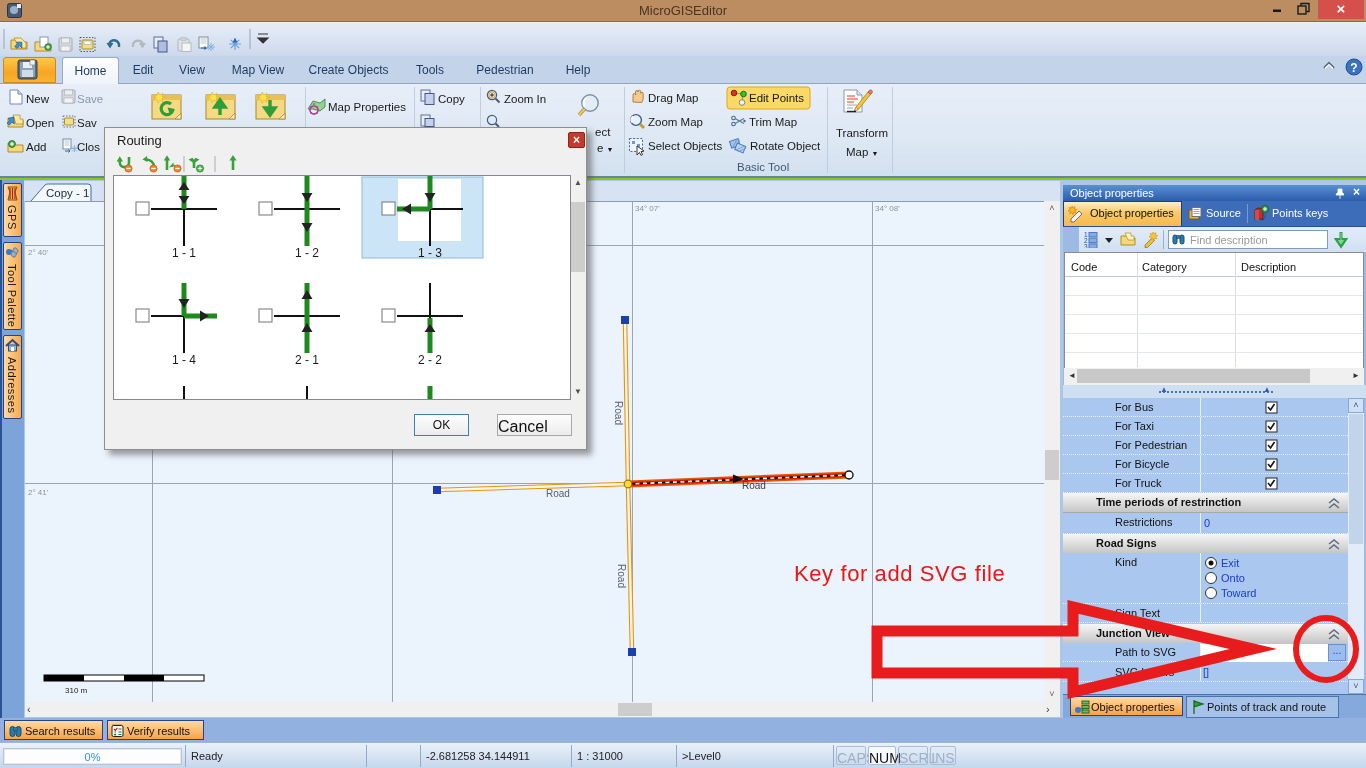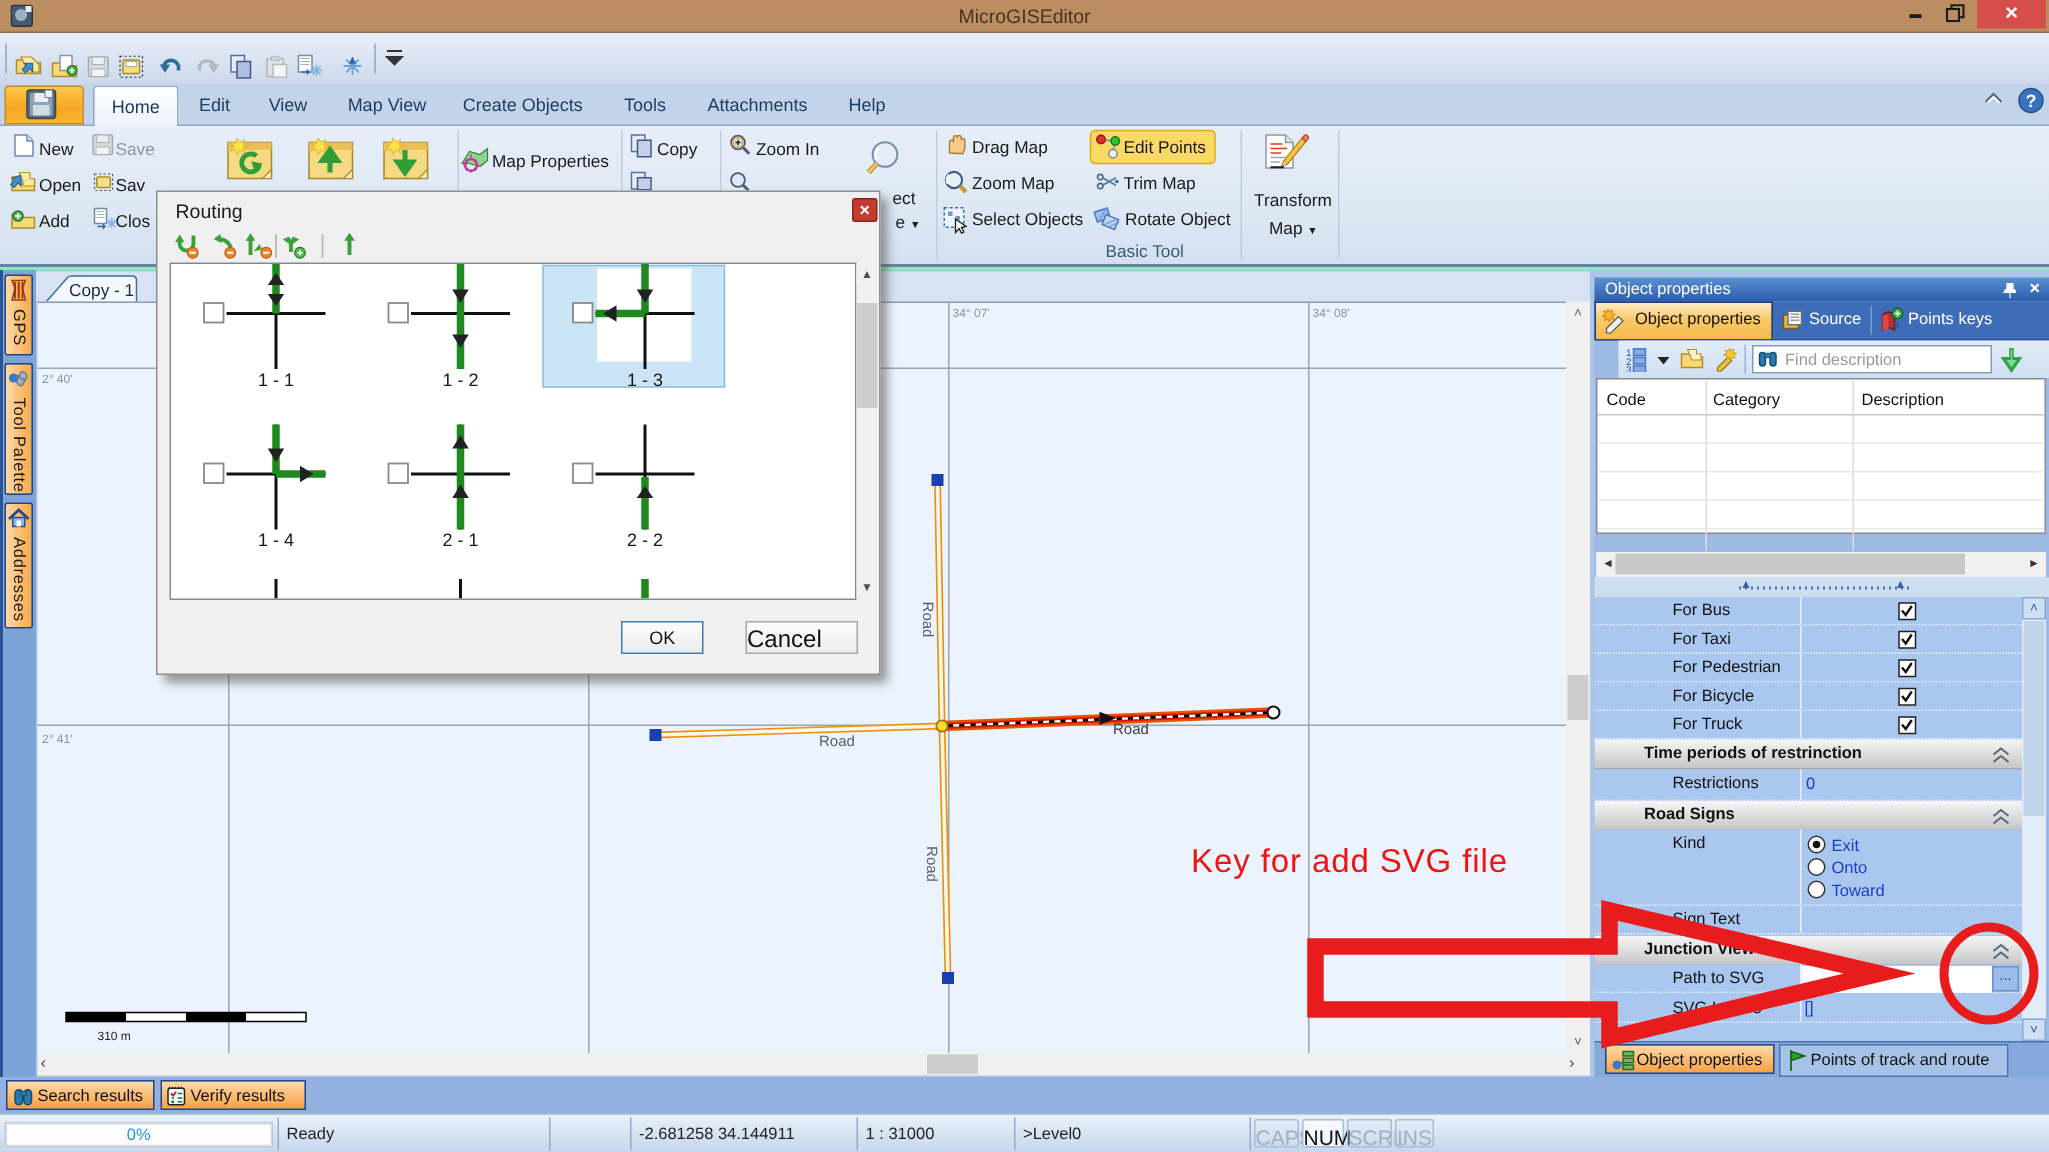--- a/index.html
+++ b/index.html
@@ -1,17 +1,17 @@
 <!DOCTYPE html>
 <html><head>
 <meta charset="utf-8">
 <style>
 * { margin:0; padding:0; box-sizing:border-box; }
 html,body { width:1366px; height:768px; overflow:hidden; font-family:"Liberation Sans",sans-serif; }
-#app { position:relative; width:1366px; height:768px; background:#86efac; }
+#app { position:relative; width:1366px; height:768px; background:#84cc16; }
 .abs { position:absolute; }
 
 #titlebar { left:0; top:0; width:1366px; height:22px; background:#bd8d62; border-bottom:1px solid #8f6b4a; }
 #titletext { width:100%; text-align:center; font-size:13px; color:#4a3423; top:3px; }
 #closebtn { left:1318px; top:0; width:46px; height:19px; background:#d5504a; color:#fff; text-align:center; font-size:15px; line-height:17px; }
 
 #qat { left:0; top:22px; width:1366px; height:34px; background:linear-gradient(#e7eef8,#cdd9eb); }
 
 #tabrow { left:0; top:56px; width:1366px; height:28px; background:#c3d4ea; border-bottom:1px solid #8fa6c2; }
 #appbtn { left:3px; top:57px; width:53px; height:26px; background:linear-gradient(#ffc84a,#f5a623 60%,#f9b42f); border:1px solid #c98b1e; border-radius:3px 3px 0 0; }
@@ -138,21 +138,21 @@
       <rect x="6" y="3" width="9" height="6" fill="#e8eef2"></rect>
       <rect x="5" y="11" width="11" height="7" fill="#d2dce4"></rect>
       <rect x="13" y="1" width="5" height="5" fill="#eef2f6" stroke="#68788a" stroke-width="0.6"></rect>
     </svg>
   <div id="hometab" class="rtab abs" style="left:62px;width:57px;">Home</div>
   <div class="rtab abs" style="left:122px;width:42px;">Edit</div>
   <div class="rtab abs" style="left:168px;width:48px;">View</div>
   <div class="rtab abs" style="left:222px;width:72px;">Map View</div>
   <div class="rtab abs" style="left:300px;width:97px;">Create Objects</div>
   <div class="rtab abs" style="left:406px;width:48px;">Tools</div>
-  <div class="rtab abs" style="left:462px;width:86px;">Attachments</div>
+  <div class="rtab abs" style="left:462px;width:86px;">Pedestrian</div>
   <div class="rtab abs" style="left:556px;width:44px;">Help</div>
   <div id="ribbon" class="abs">
   <svg width="1366" height="92" font-family="Liberation Sans,sans-serif" font-size="11.5">
 
     <rect x="727" y="3" width="83" height="22" rx="3" fill="#fad964" stroke="#e3a712"></rect>
     <g fill="#1a1a1a">
       <text x="26" y="19">New</text>
           <text x="77" y="19" fill="#8a97a8">Save</text>
       <text x="26" y="43">Open</text>
           <text x="77" y="43">Sav</text>
@@ -472,21 +472,21 @@
               <rect x="4.5" y="2.5" width="4" height="3" fill="#2a7ab0" stroke="#14506e" stroke-width="0.6"></rect>
             </svg>
           <span style="position:absolute;left:21px;top:3px;font-size:11px;color:#9a9a9a;">Find description</span>
         </div>
         <svg class="abs" style="left:255px;top:4px" width="14" height="18">
             <path d="M7,1 V10 M7,15 L2.5,8.5 H11.5 Z" stroke="#30a048" stroke-width="3" fill="#30a048"></path>
             <path d="M7,2 V9 M7,13 L4.5,9.5 H9.5 Z" stroke="#7fd890" stroke-width="1" fill="#7fd890"></path>
           </svg>
       </div>
 
-      <div class="abs" style="left:1px;top:67px;width:300px;height:104px;background:#fff;border:1px solid #8a8a8a;font-size:11px;color:#111;">
+      <div class="abs" style="left:1px;top:67px;width:300px;height:132px;background:#fff;border:1px solid #8a8a8a;font-size:11px;color:#111;">
         <span class="abs" style="left:6px;top:8px;">Code</span>
         <span class="abs" style="left:77px;top:8px;">Category</span>
         <span class="abs" style="left:176px;top:8px;">Description</span>
         <div class="abs" style="left:0;top:23px;width:298px;height:1px;background:#c0c8d0;"></div>
         <div class="abs" style="left:72px;top:0;width:1px;height:114px;background:#d8dde2;"></div>
         <div class="abs" style="left:170px;top:0;width:1px;height:114px;background:#d8dde2;"></div>
         <div class="abs" style="left:0;top:42px;width:298px;height:1px;background:#e4e8ec;"></div>
         <div class="abs" style="left:0;top:61px;width:298px;height:1px;background:#e4e8ec;"></div>
         <div class="abs" style="left:0;top:80px;width:298px;height:1px;background:#e4e8ec;"></div>
         <div class="abs" style="left:0;top:99px;width:298px;height:1px;background:#e4e8ec;"></div>

